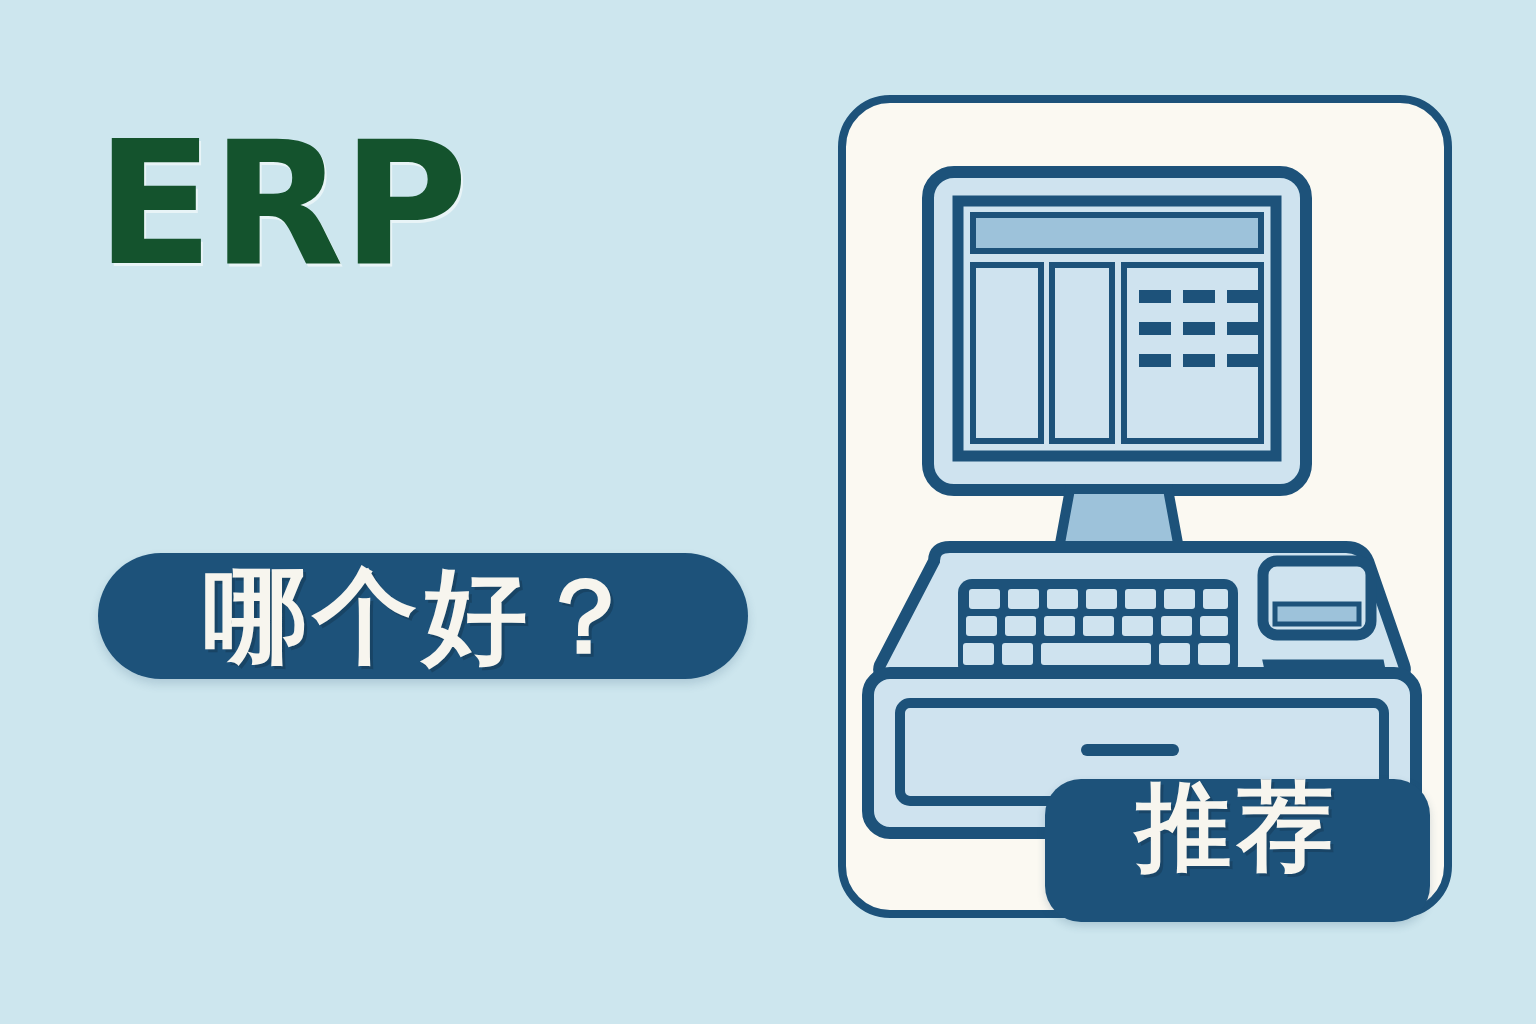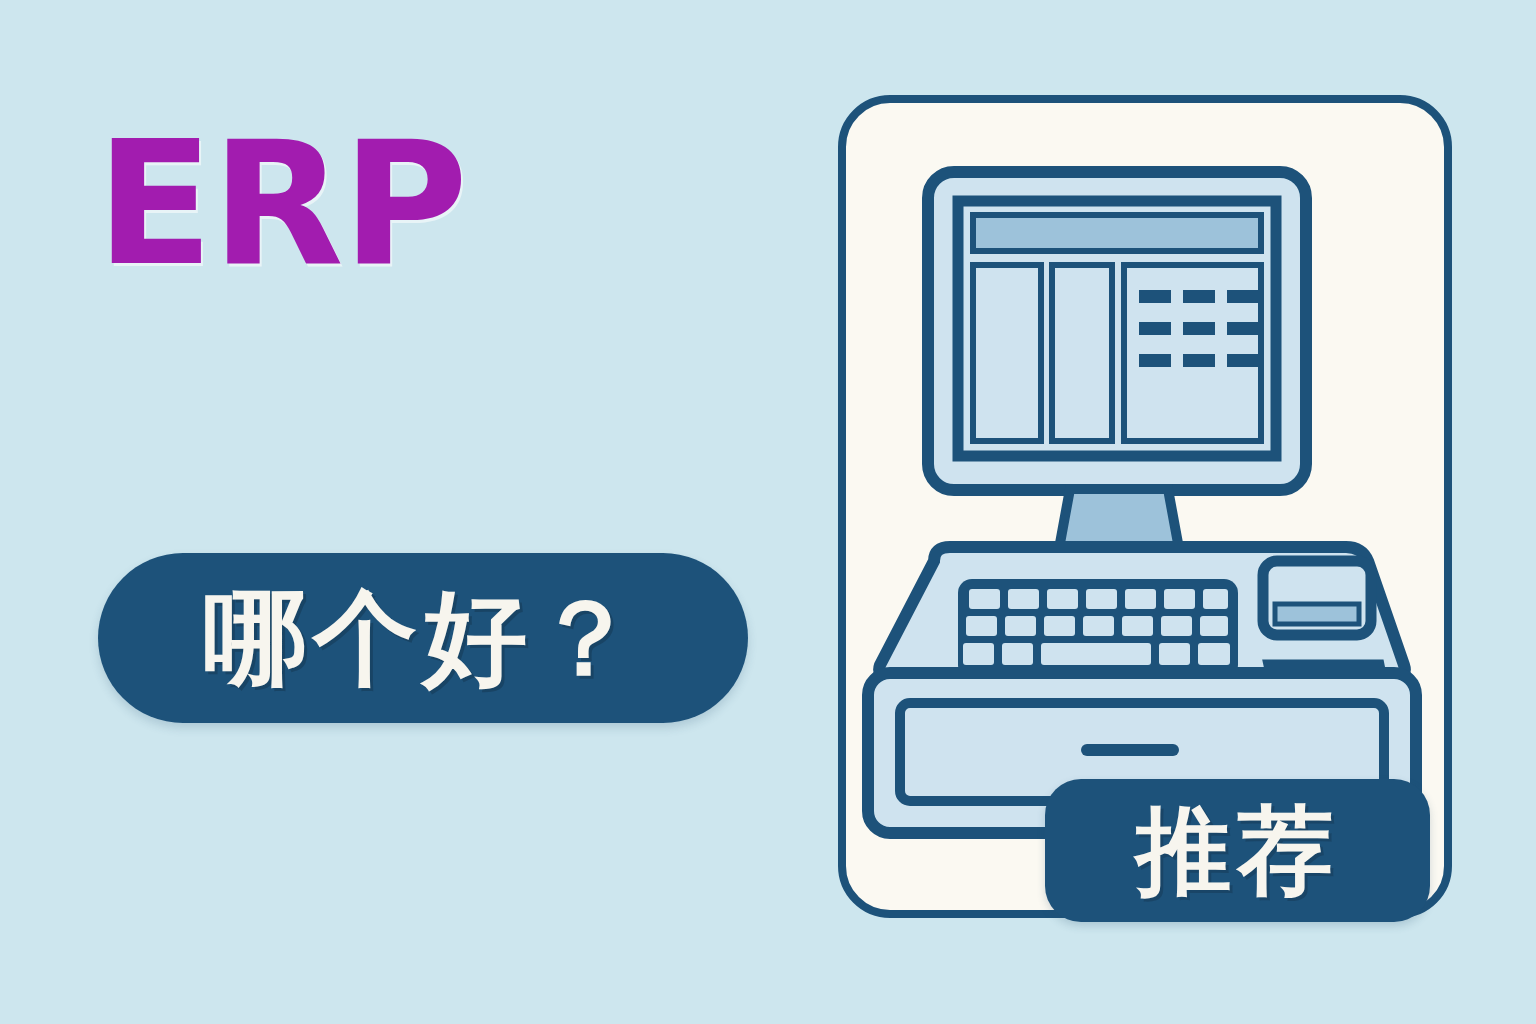--- a/index.html
+++ b/index.html
@@ -33,21 +33,21 @@
 
   .title-erp {
     position: absolute;
     left: 96px;
     top: 118px;
     font-family: "DejaVu Sans", "Liberation Sans", sans-serif;
     font-size: 172px;
     font-weight: 700;
     letter-spacing: -2px;
     line-height: 1;
-    color: #a21caf;
+    color: #14532d;
     text-shadow: 2px 3px 0 rgba(255,255,255,0.55);
   }
 
   .title-cn {
     position: absolute;
     left: 86px;
     top: 318px;
     font-family: "DejaVu Sans", "Liberation Sans", sans-serif;
     font-size: 152px;
     font-weight: 700;
@@ -56,21 +56,21 @@
     color: #1b4e70;
     white-space: nowrap;
     text-shadow: 2px 3px 0 rgba(255,255,255,0.5);
   }
 
   .pill-badge {
     position: absolute;
     left: 98px;
     top: 553px;
     width: 650px;
-    height: 170px;
+    height: 126px;
     border-radius: 85px;
     background: #1d527a;
     box-shadow: 0 5px 10px rgba(40,80,110,0.18);
     display: flex;
     align-items: center;
     justify-content: center;
   }
   .pill-badge-label {
     font-family: "DejaVu Sans", "Liberation Sans", sans-serif;
     font-size: 104px;
@@ -108,21 +108,20 @@
   
   .rec-badge {
     position: absolute;
     left: 1045px;
     top: 779px;
     width: 385px;
     height: 143px;
     border-radius: 36px;
     background: #1d527a;
     display: flex;
-    align-items: center;
     justify-content: center;
     box-shadow: 0 4px 9px rgba(40,80,110,0.2);
   }
   .rec-badge-label {
     font-family: "DejaVu Sans", "Liberation Sans", sans-serif;
     font-size: 96px;
     font-weight: 700;
     color: #f7f5ee;
     letter-spacing: 6px;
     line-height: 1;

